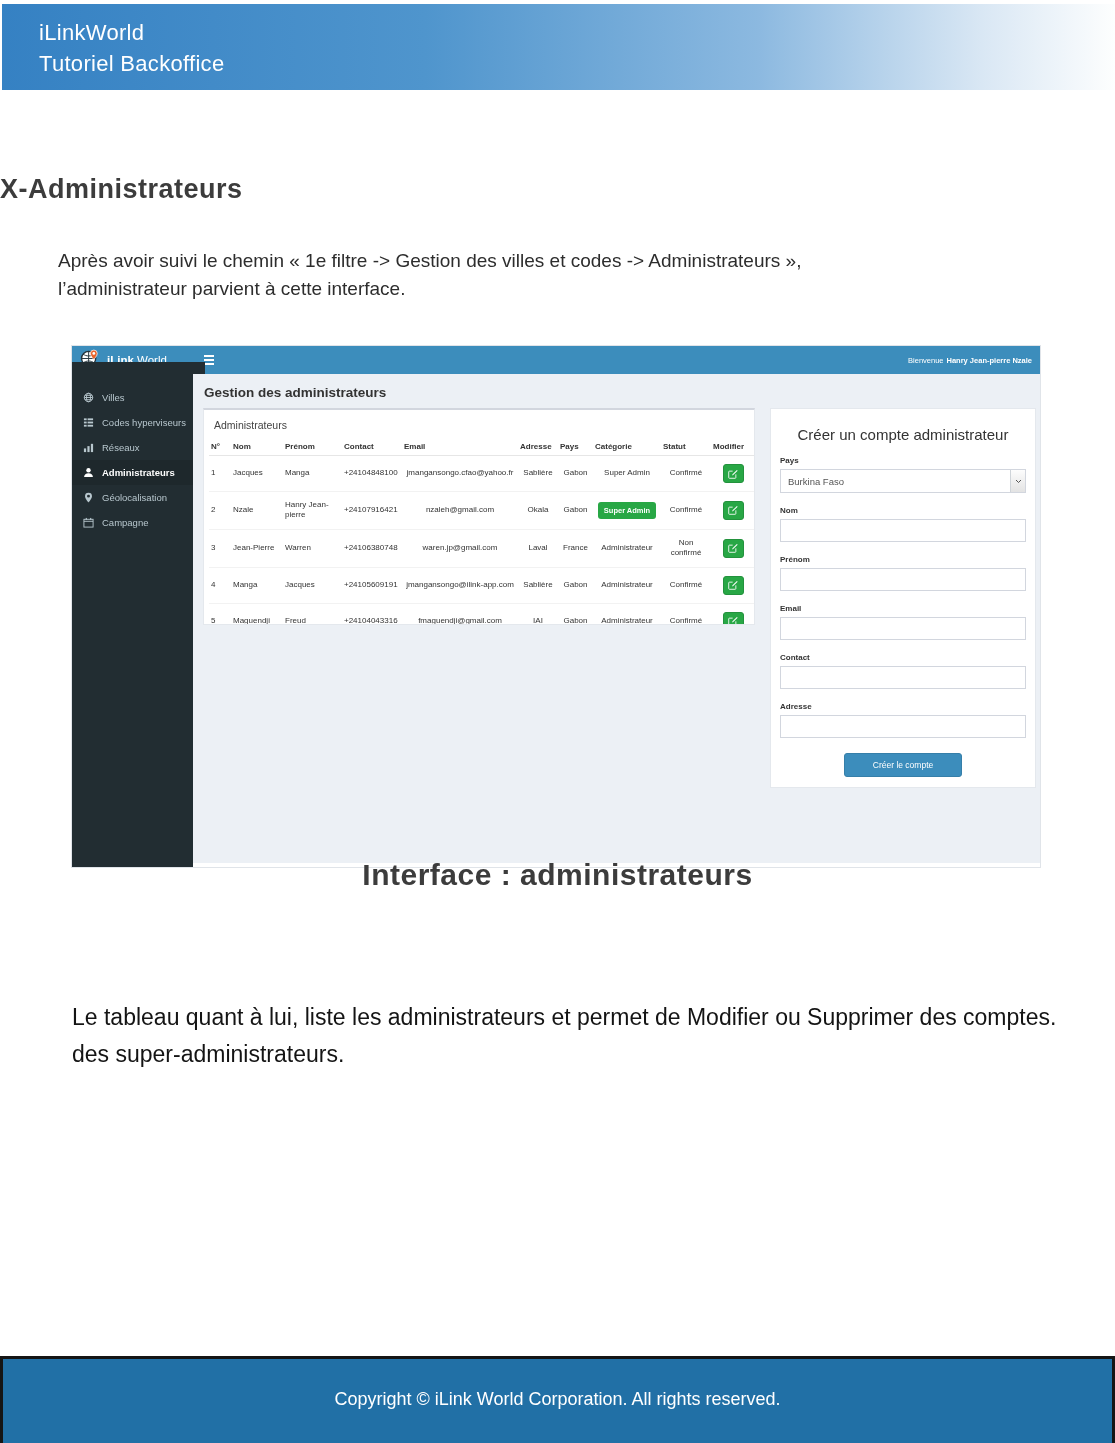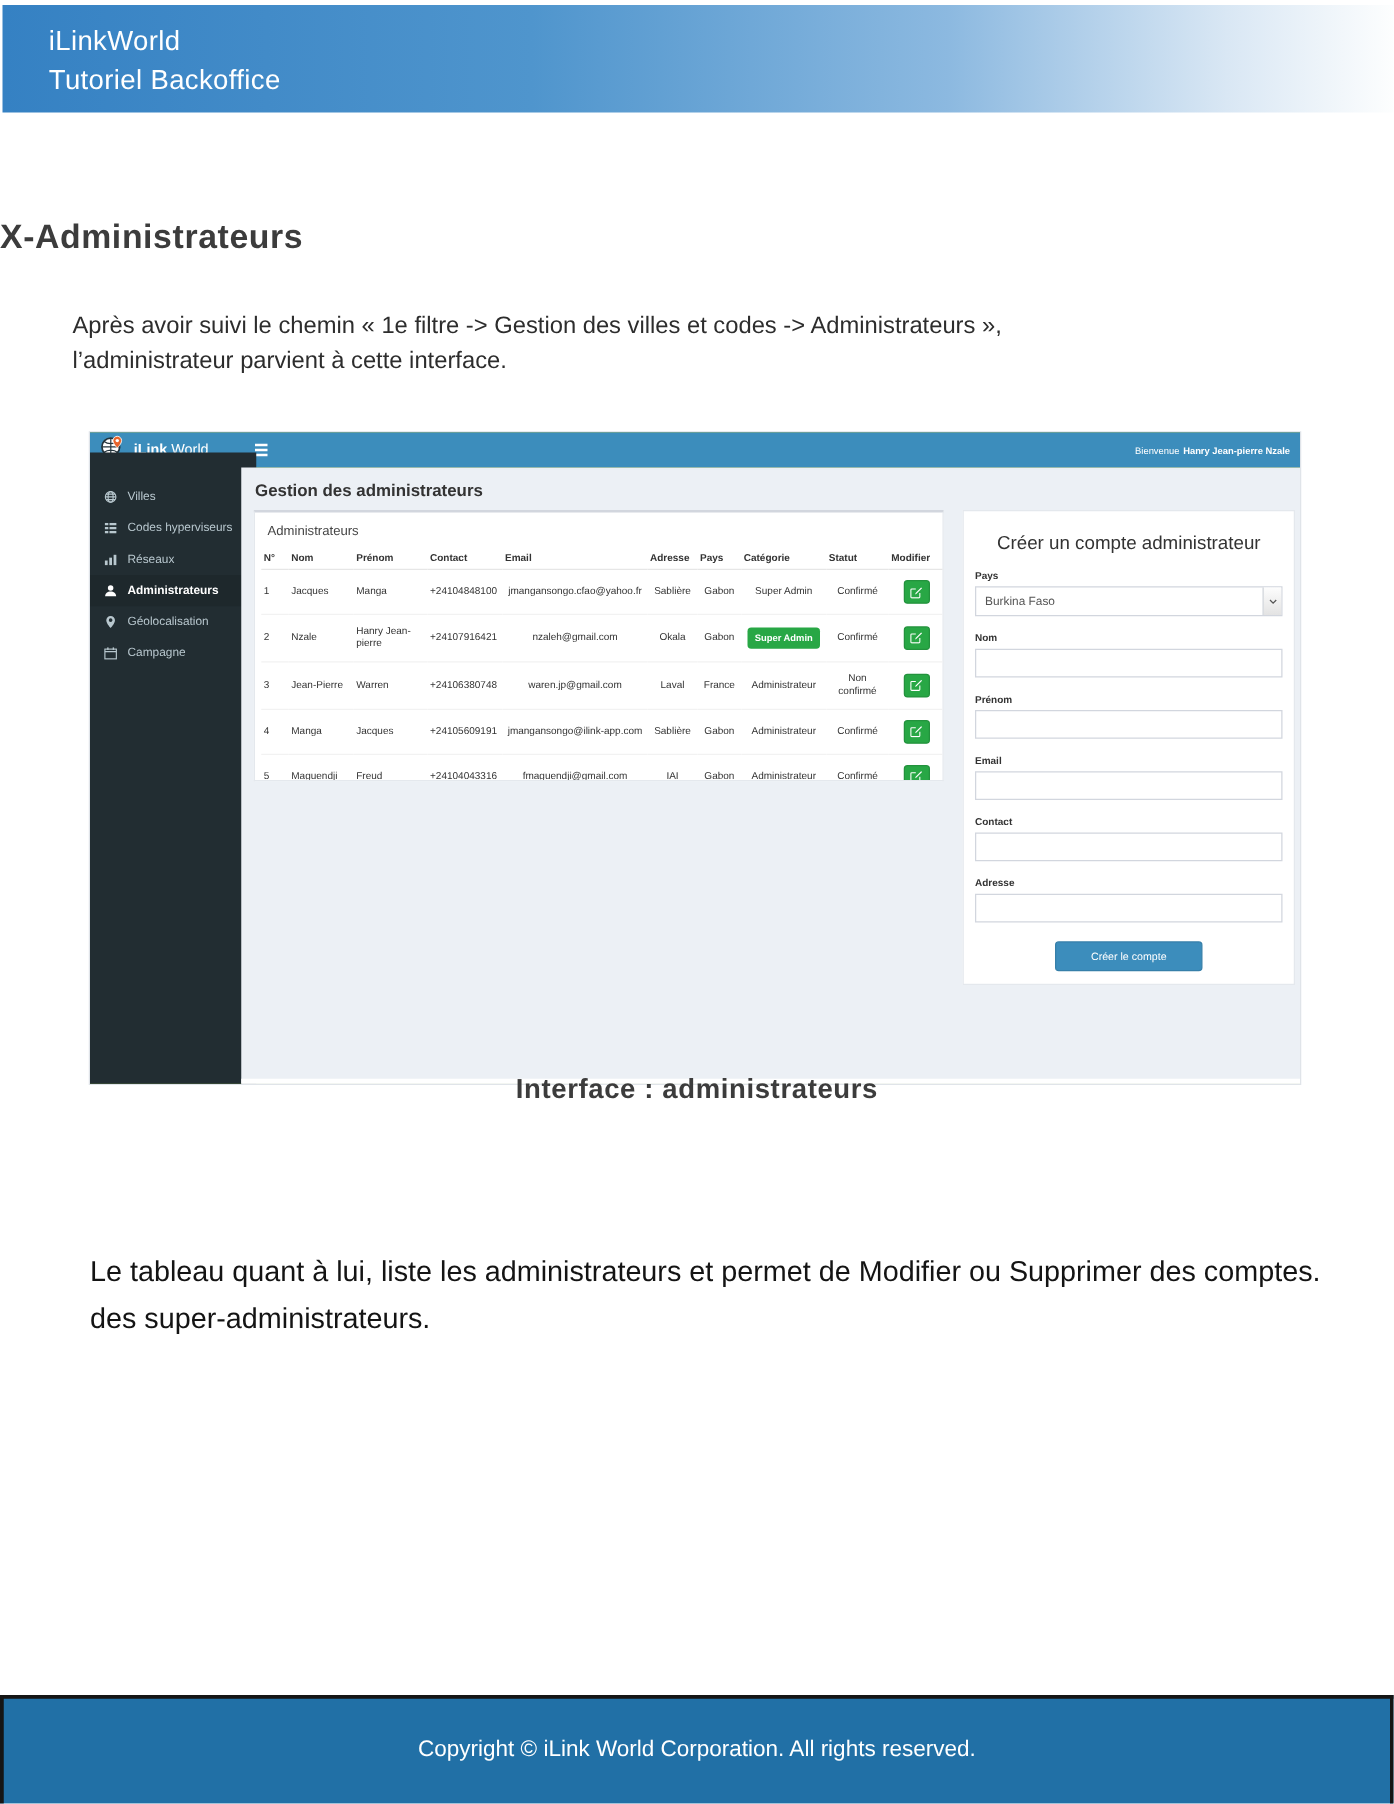--- a/index.html
+++ b/index.html
@@ -62,21 +62,21 @@
   .finput{width:100%;height:23px;border:1px solid #d2d6de;background:#fff;box-sizing:border-box;
           font-family:"Liberation Sans", sans-serif;font-size:9.5px;color:#555;padding:0 6px;}
   .fselect{position:relative;height:22px;border:1px solid #d2d6de;display:flex;align-items:center;
            padding-left:7px;font-size:9.5px;color:#555;background:#fff;cursor:pointer;}
   .fselect .arrow{position:absolute;right:0;top:0;bottom:0;width:14px;border-left:1px solid #cfd4d9;
                   background:linear-gradient(#fdfdfd,#e3e3e3);display:flex;align-items:center;justify-content:center;}
   .submit{display:block;margin:15px auto 0;background:#3c8dbc;color:#fff;border:1px solid #367fa9;border-radius:3px;
           font-size:8.5px;padding:6px 28px;cursor:pointer;font-family:"Liberation Sans", sans-serif;}
 
   
-  .caption{position:absolute;top:858px;left:0;width:100%;text-align:center;font-size:22px;
+  .caption{position:absolute;top:858px;left:0;width:100%;text-align:center;font-size:30px;
            font-weight:bold;color:#3c3c3c;letter-spacing:.5px;}
   .bodytext{position:absolute;top:999px;left:72px;width:1002px;font-size:23px;color:#141414;line-height:37px;}
   .footer{position:absolute;top:1356px;left:0;right:0;bottom:0;background:#2170a6;
           border:3px solid #151515;border-bottom:none;box-sizing:border-box;color:#fff;
           display:flex;justify-content:center;align-items:flex-start;padding-top:30px;font-size:18px;}
 </style>
 </head>
 <body>
 
 <div class="page">

